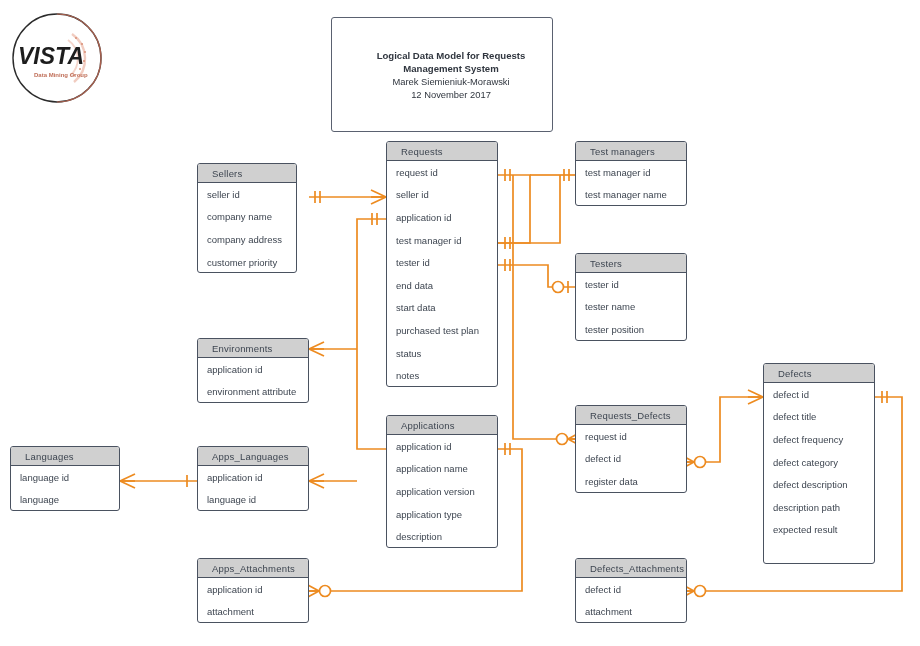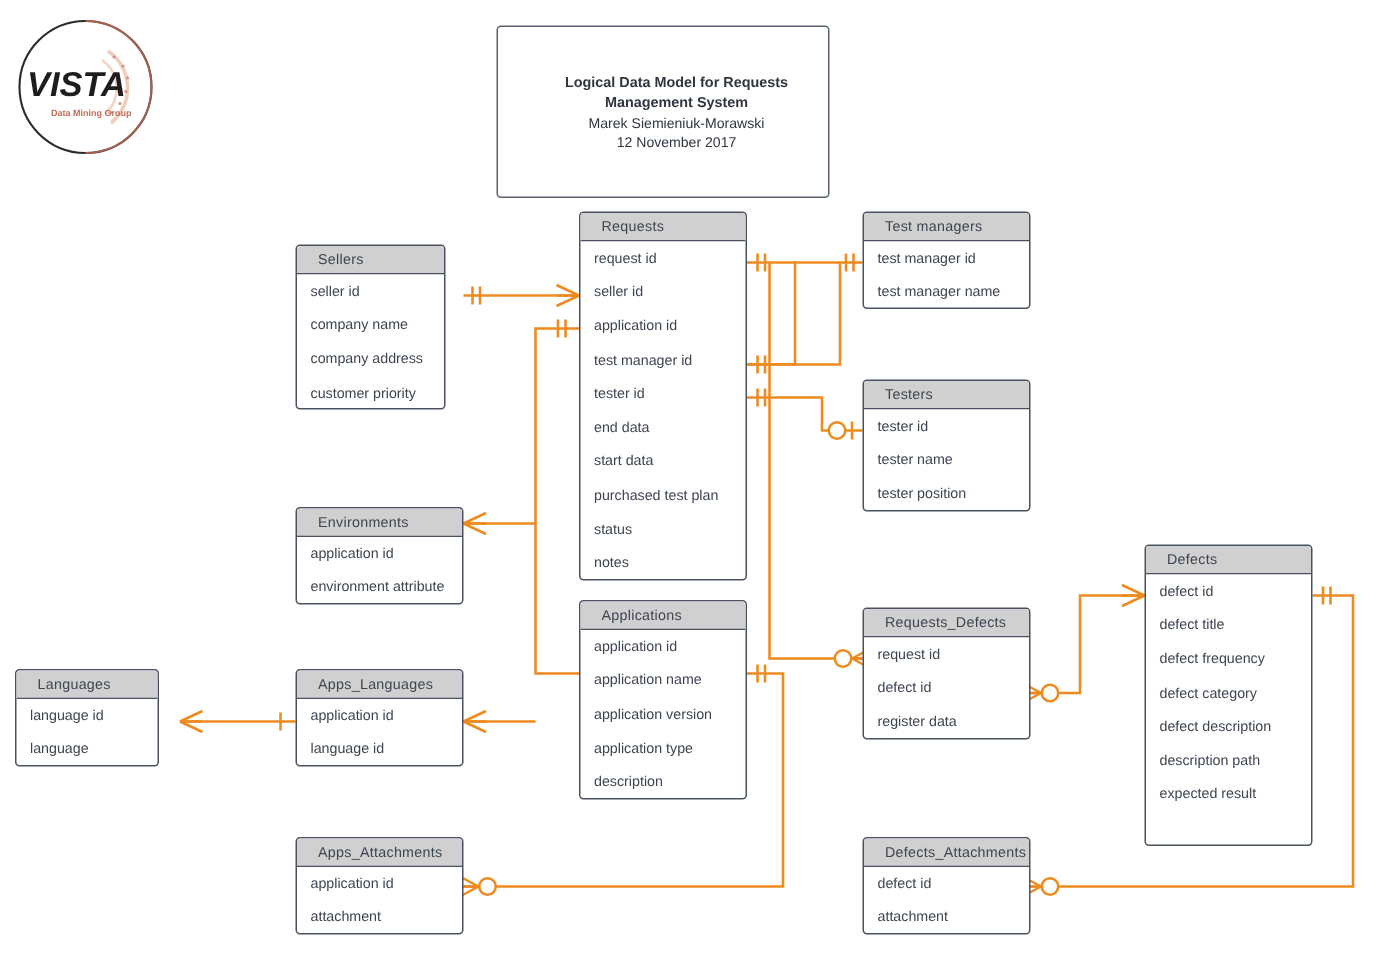--- a/index.html
+++ b/index.html
@@ -290,39 +290,39 @@
         <div class="entity-body">
           <div class="attr">defect id</div>
           <div class="attr">defect title</div>
           <div class="attr">defect frequency</div>
           <div class="attr">defect category</div>
           <div class="attr">defect description</div>
           <div class="attr">description path</div>
           <div class="attr">expected result</div>
         </div>
       </div>
-      <div class="entity" style="left: 386px; top: 400px; width: 112px; height: 133px;">
+      <div class="entity" style="left: 386px; top: 415px; width: 112px; height: 133px;">
         <div class="entity-header">Applications</div>
         <div class="entity-body">
           <div class="attr">application id</div>
           <div class="attr">application name</div>
           <div class="attr">application version</div>
           <div class="attr">application type</div>
           <div class="attr">description</div>
         </div>
       </div>
       <div class="entity" style="left: 575px; top: 405px; width: 112px; height: 87.8px;">
         <div class="entity-header">Requests_Defects</div>
         <div class="entity-body">
           <div class="attr">request id</div>
           <div class="attr">defect id</div>
           <div class="attr">register data</div>
         </div>
       </div>
-      <div class="entity" style="left: 10px; top: 446px; width: 96px; height: 65.2px;">
+      <div class="entity" style="left: 10px; top: 446px; width: 110px; height: 65.2px;">
         <div class="entity-header">Languages</div>
         <div class="entity-body">
           <div class="attr">language id</div>
           <div class="attr">language</div>
         </div>
       </div>
       <div class="entity" style="left: 197px; top: 446px; width: 112px; height: 65.2px;">
         <div class="entity-header">Apps_Languages</div>
         <div class="entity-body">
           <div class="attr">application id</div>

